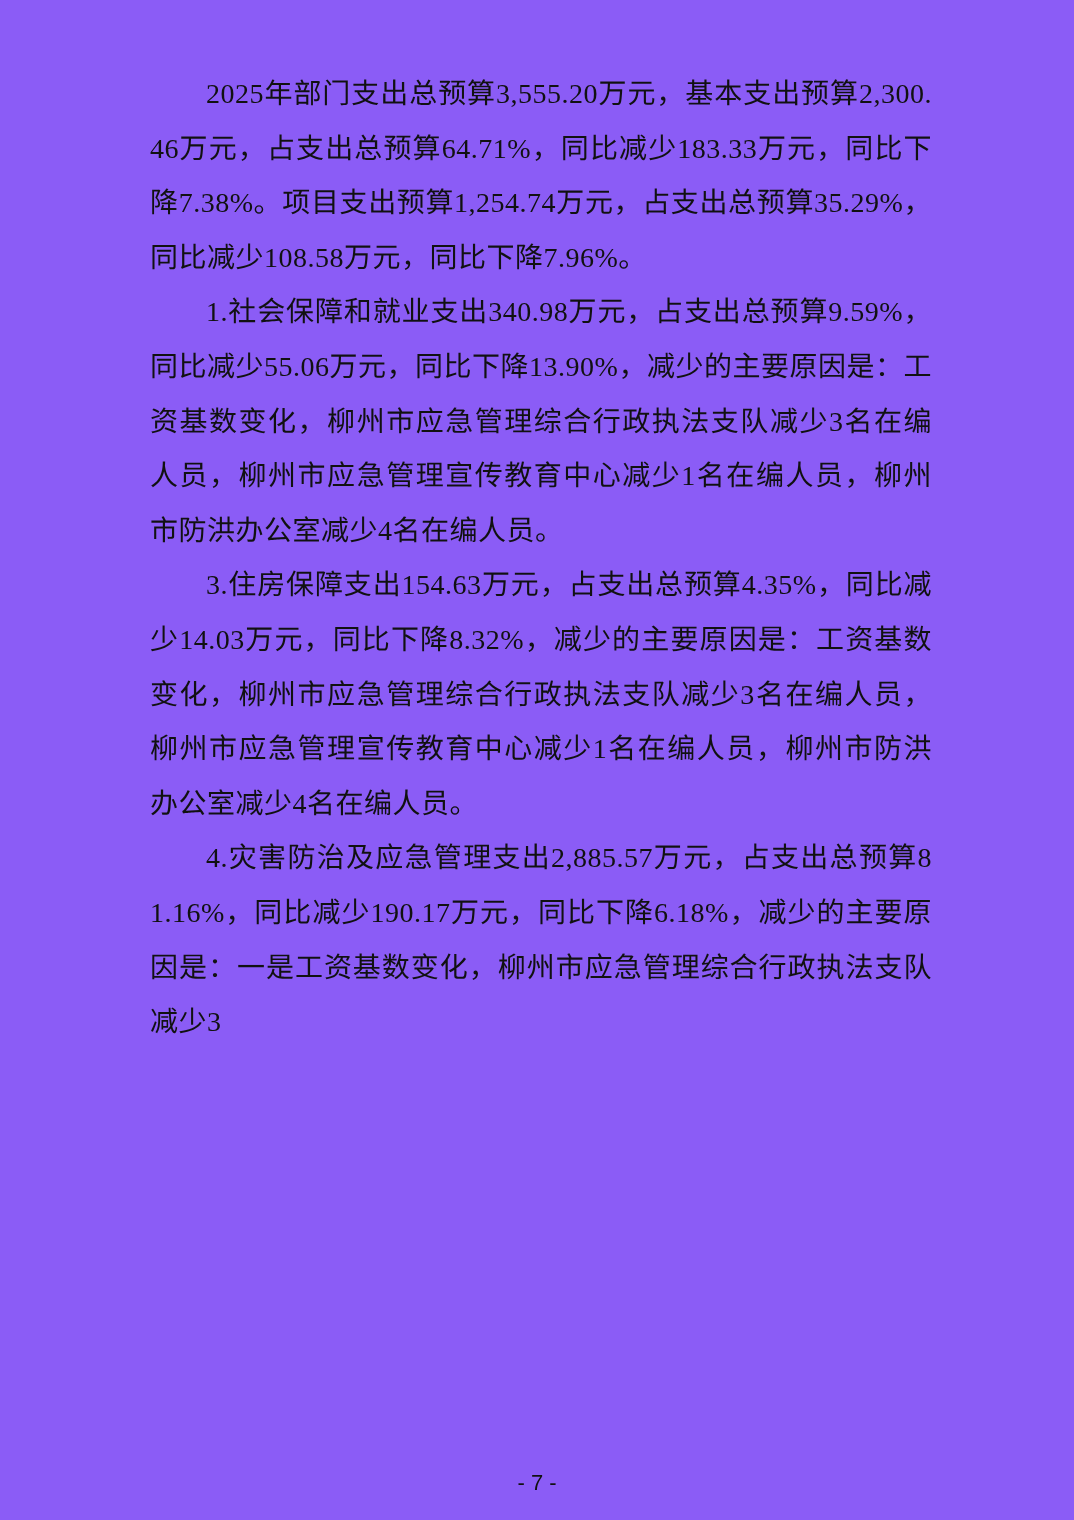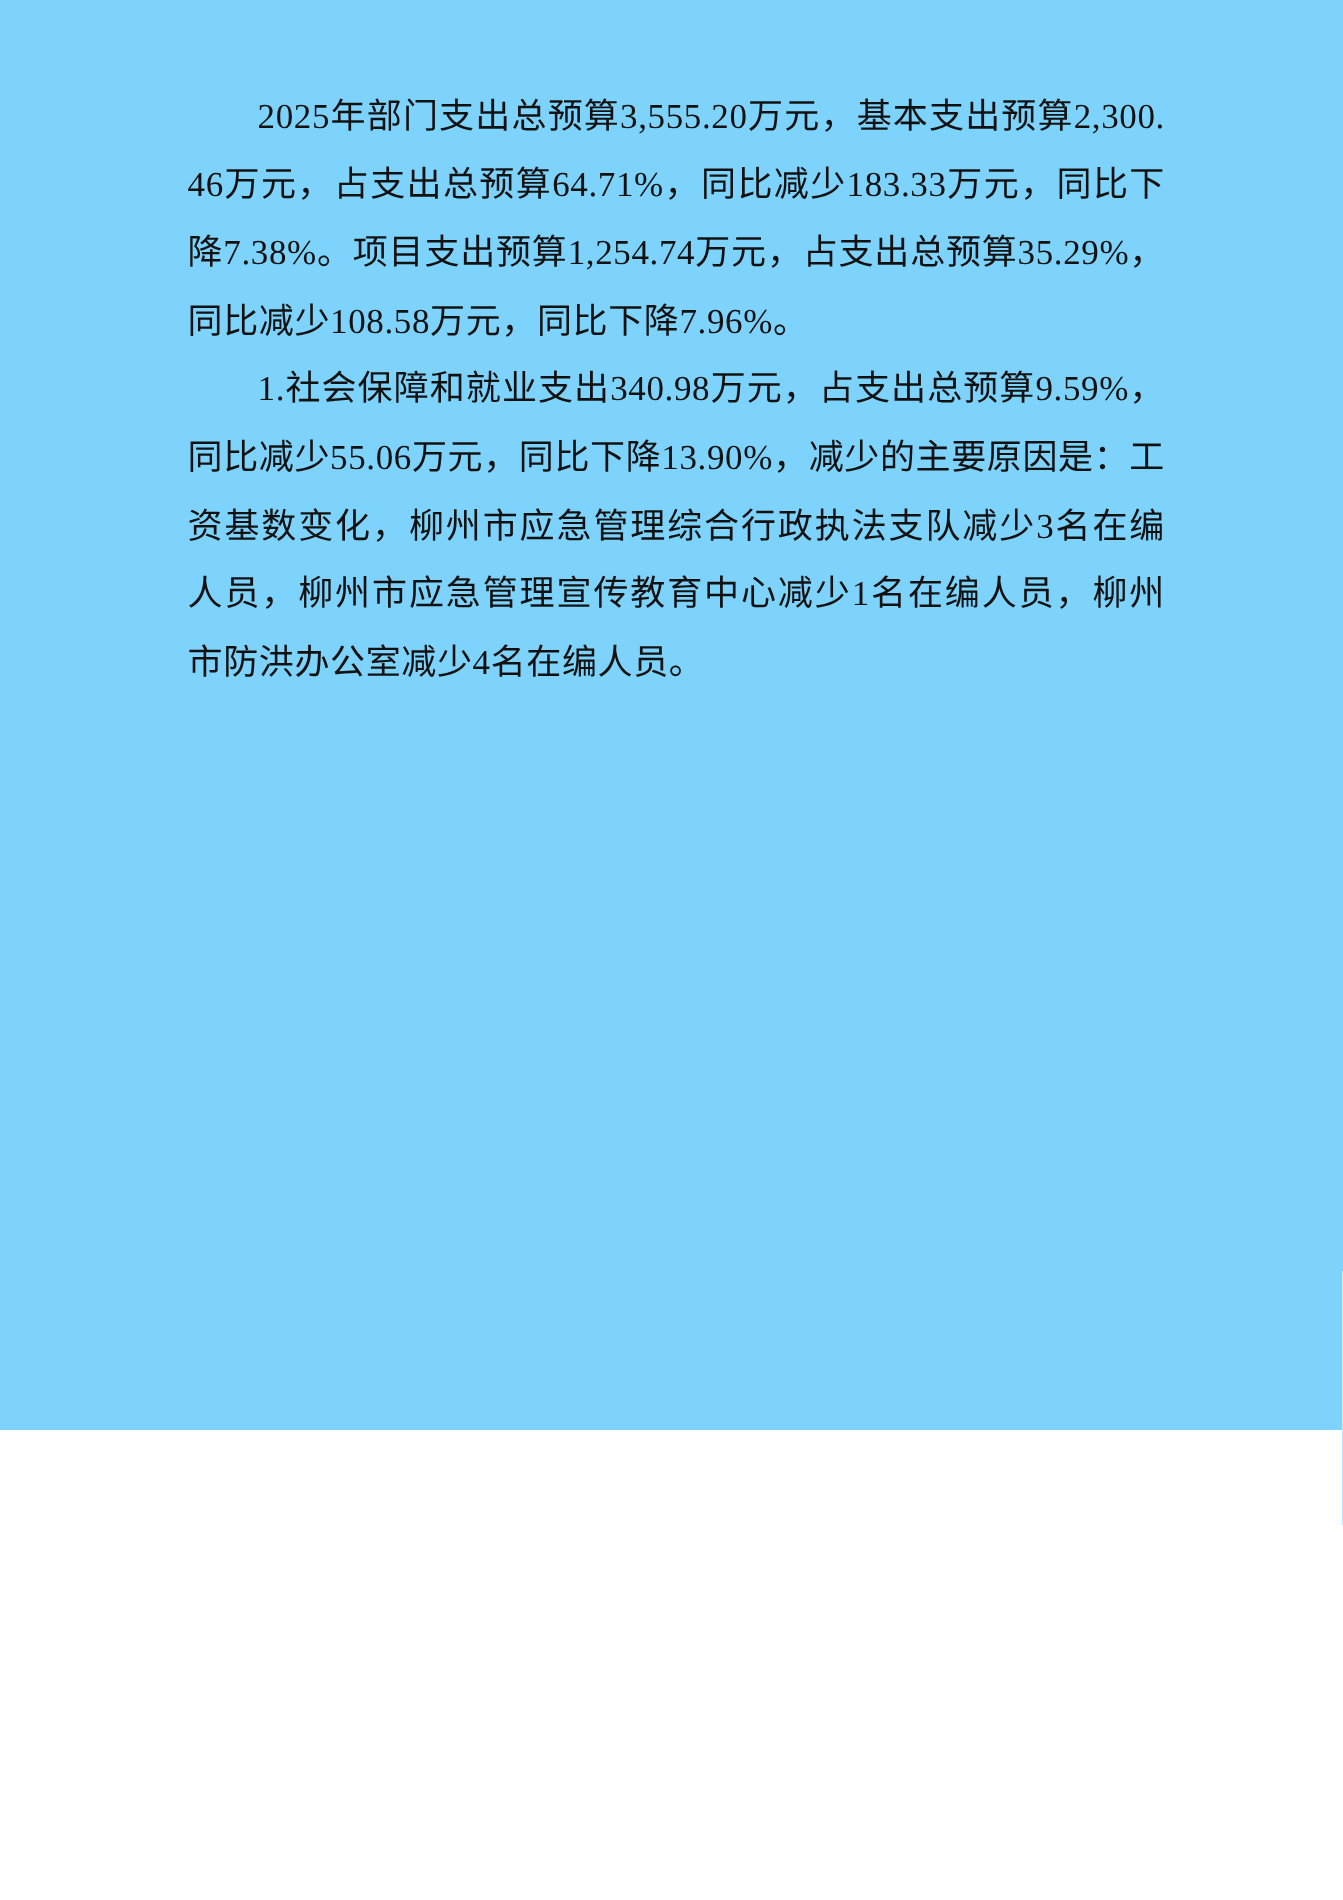--- a/index.html
+++ b/index.html
@@ -3,22 +3,22 @@
 <meta charset="utf-8">
 <style>
   html, body {
     margin: 0;
     padding: 0;
     background: #ffffff;
   }
   .page {
     position: relative;
     width: 1074px;
-    height: 1144px;
-    background: #7dd3fc;
+    height: 1520px;
+    background: #8b5cf6;
     overflow: hidden;
     font-family: "Liberation Serif", "DejaVu Serif", serif;
     color: #111111;
   }
   .content {
     position: absolute;
     left: 150px;
     top: 67px;
     width: 782px;
   }
@@ -45,18 +45,20 @@
     color: #111111;
   }
 </style>
 </head>
 <body>
 
 <div class="page">
   <div class="content">
     <p>2025年部门支出总预算3,555.20万元，基本支出预算2,300.46万元，占支出总预算64.71%，同比减少183.33万元，同比下降7.38%。项目支出预算1,254.74万元，占支出总预算35.29%，同比减少108.58万元，同比下降7.96%。</p>
     <p>1.社会保障和就业支出340.98万元，占支出总预算9.59%，同比减少55.06万元，同比下降13.90%，减少的主要原因是：工资基数变化，柳州市应急管理综合行政执法支队减少3名在编人员，柳州市应急管理宣传教育中心减少1名在编人员，柳州市防洪办公室减少4名在编人员。</p>
+    <p>3.住房保障支出154.63万元，占支出总预算4.35%，同比减少14.03万元，同比下降8.32%，减少的主要原因是：工资基数变化，柳州市应急管理综合行政执法支队减少3名在编人员，柳州市应急管理宣传教育中心减少1名在编人员，柳州市防洪办公室减少4名在编人员。</p>
+    <p>4.灾害防治及应急管理支出2,885.57万元，占支出总预算81.16%，同比减少190.17万元，同比下降6.18%，减少的主要原因是：一是工资基数变化，柳州市应急管理综合行政执法支队减少3</p>
   </div>
 
   <div class="footer">
     <span>- 7 -</span>
   </div>
 </div>
 
 </body></html>

